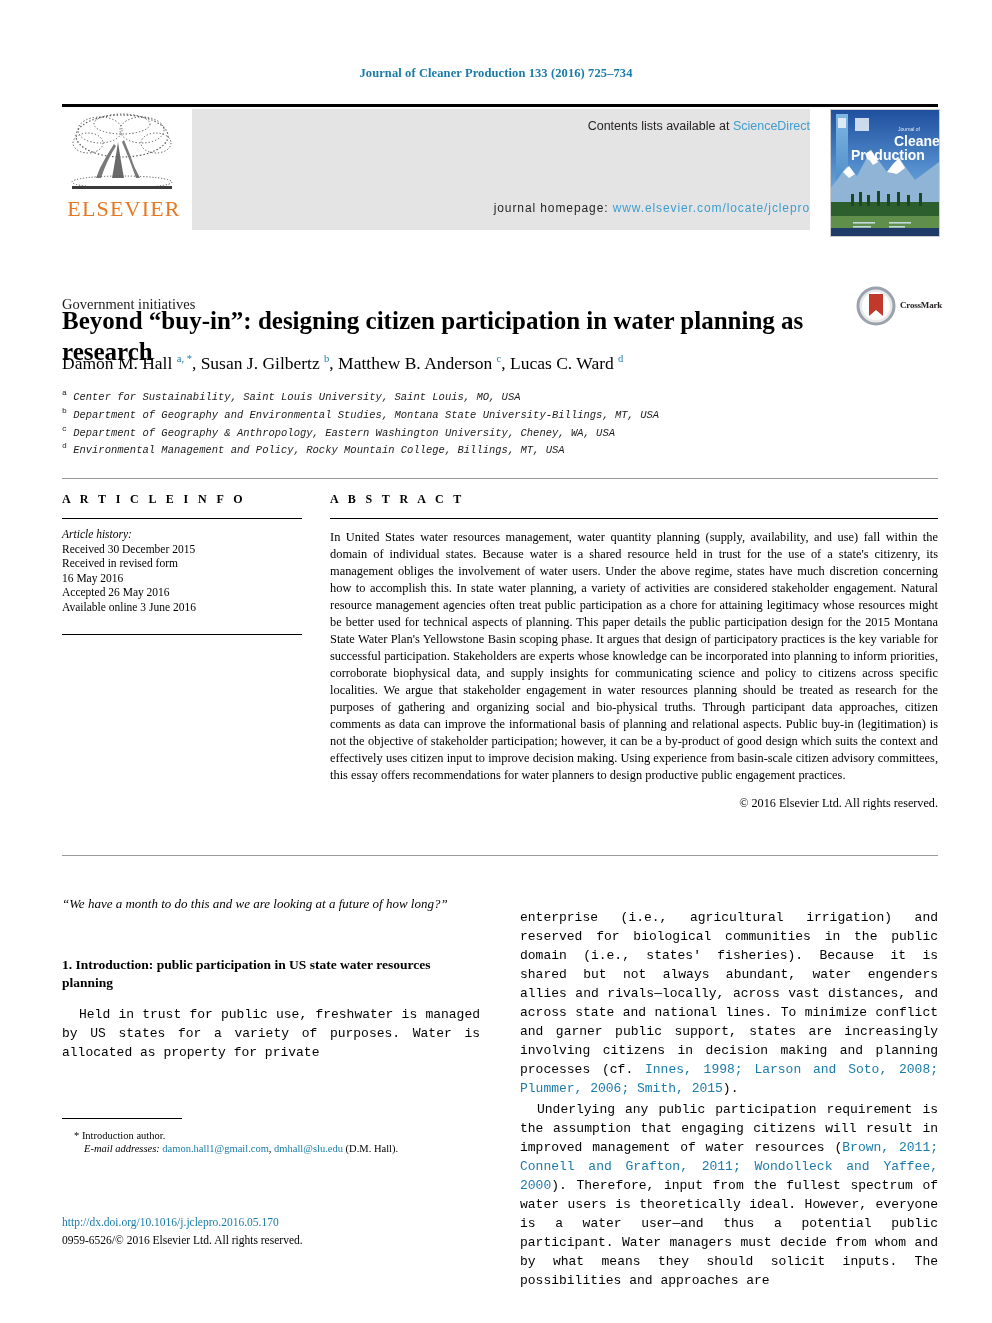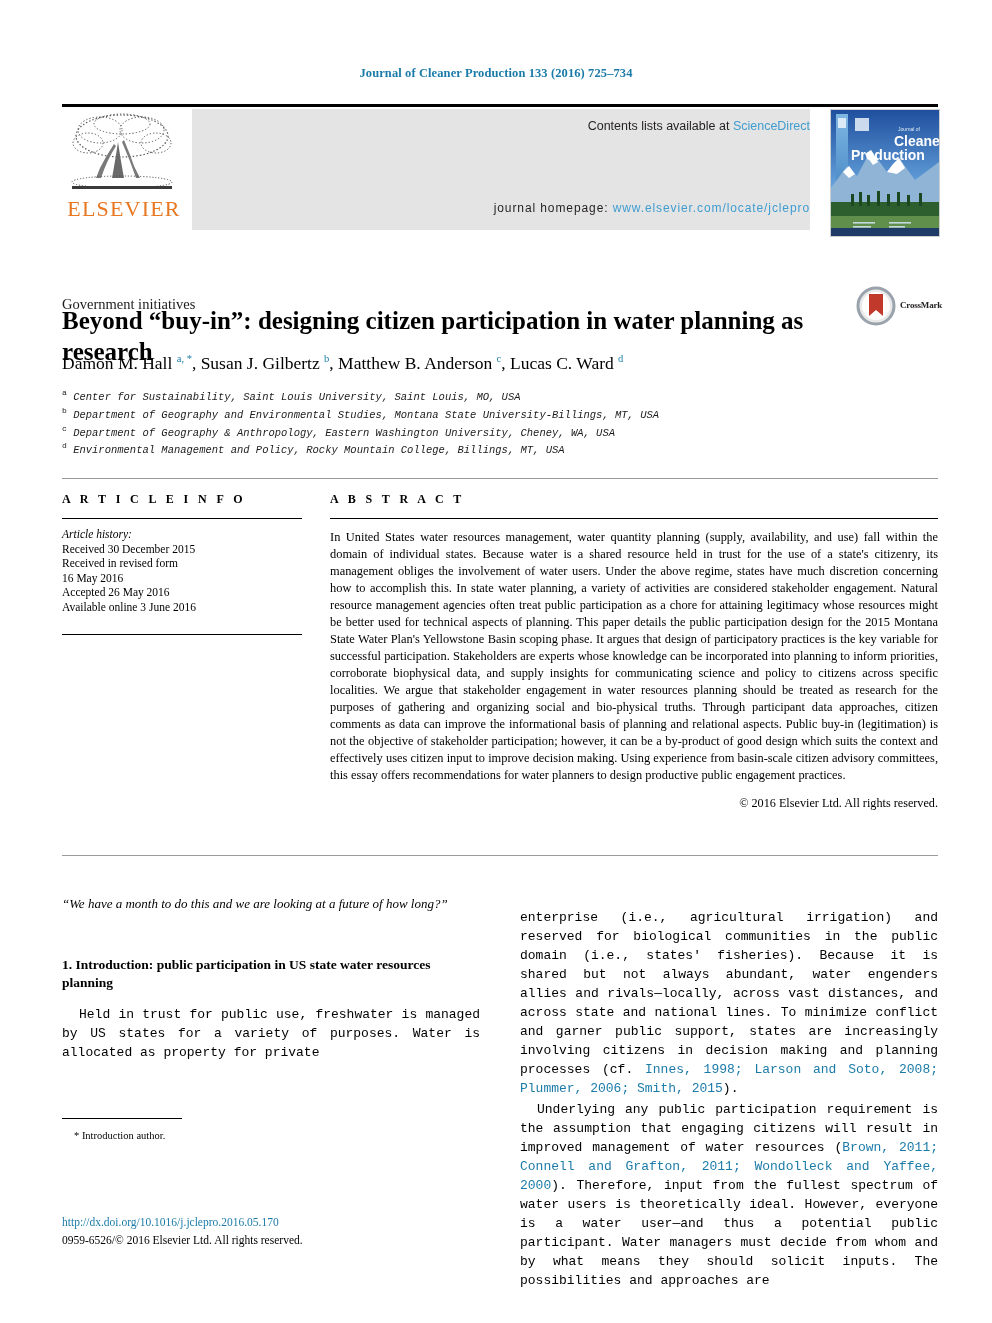--- a/index.html
+++ b/index.html
@@ -481,18 +481,19 @@
   </div>
 
   <div class="col-right">
     <div class="body-p flush"><span>enterprise (i.e., agricultural irrigation) and reserved for biological communities in the public domain (i.e., states' fisheries). Because it is shared but not always abundant, water engenders allies and rivals—locally, across vast distances, and across state and national lines. To minimize conflict and garner public support, states are increasingly involving citizens in decision making and planning processes (cf. </span><span class="cite">Innes, 1998; Larson and Soto, 2008; Plummer, 2006; Smith, 2015</span><span>).</span></div>
     <div class="body-p" style="margin-top:2px"><span>Underlying any public participation requirement is the assumption that engaging citizens will result in improved management of water resources (</span><span class="cite">Brown, 2011; Connell and Grafton, 2011; Wondolleck and Yaffee, 2000</span><span>). Therefore, input from the fullest spectrum of water users is theoretically ideal. However, everyone is a water user—and thus a potential public participant. Water managers must decide from whom and by what means they should solicit inputs. The possibilities and approaches are</span></div>
   </div>
 
   <div class="footnote-rule"></div>
   <div class="footnotes">
     <div class="fn-corr">* Introduction author.</div>
+    <div class="fn-email"><span class="ital">E-mail addresses:</span> <span class="link">damon.hall1@gmail.com</span>, <span class="link">dmhall@slu.edu</span><span> (D.M. Hall).</span></div>
   </div>
 
   <div class="doi-line">http://dx.doi.org/10.1016/j.jclepro.2016.05.170</div>
   <div class="issn-line">0959-6526/© 2016 Elsevier Ltd. All rights reserved.</div>
 
 </div>
 
 </body></html>

